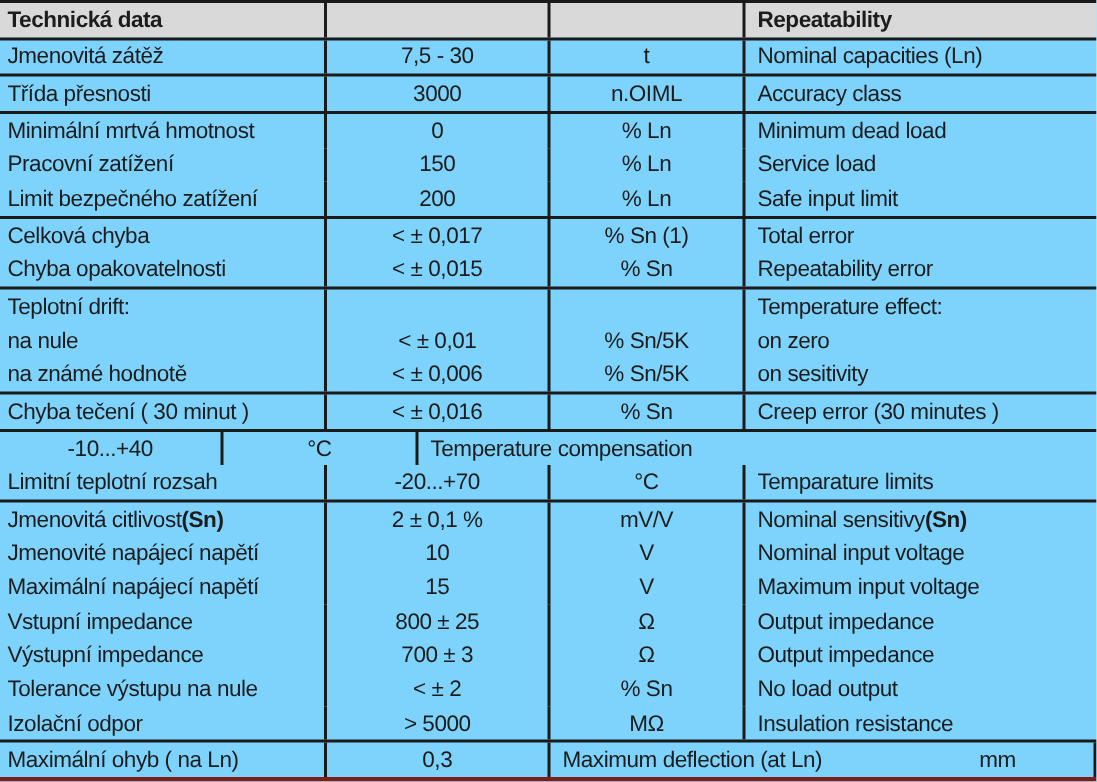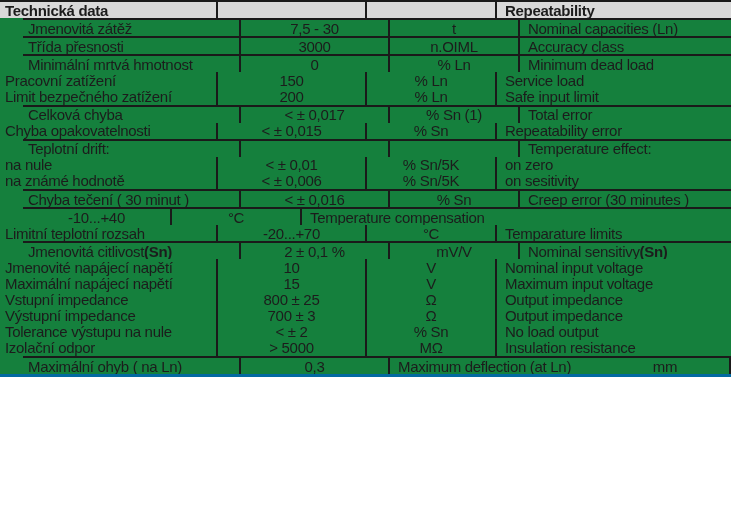--- a/index.html
+++ b/index.html
@@ -1,31 +1,31 @@
 <!DOCTYPE html>
 <html><head>
 <meta charset="utf-8">
 <style>
   html,body { margin:0; padding:0; background:#fff; }
   * { box-sizing: border-box; }
   .spec-table {
     width: 731px;
-    height: 377px;
+    height: 521px;
     border-top: 2px solid #1a1a1a;
-    border-bottom: 3px solid #0369a1;
+    border-bottom: 3px solid #7f1d1d;
     display: flex;
     flex-direction: column;
     font-family: "Liberation Sans", sans-serif;
     font-size: 15px;
     letter-spacing: -0.3px;
     color: #1c1c1c;
-    background: #15803d;
+    background: #7dd3fc;
   }
   .row { display:flex; flex:1 1 0; align-items: stretch; min-height:0; }
-  .row.sep { border-top: 2px solid #1a1a1a; margin-left: 23px; }
+  .row.sep { border-top: 2px solid #1a1a1a; }
   .cell { display:flex; align-items:center; overflow:hidden; white-space:nowrap; }
   .c1 { width: 218px; border-right: 2px solid #1a1a1a; padding-left: 5px; }
   .c2 { width: 149px; border-right: 2px solid #1a1a1a; justify-content:center; }
   .c3 { width: 130px; border-right: 2px solid #1a1a1a; justify-content:center; }
   .c4 { flex: 1 1 auto; padding-left: 8px; }
   .header-row { background: #d9d9d9; font-weight: bold; }
   .bold-part { font-weight: bold; }
 </style>
 </head>
 <body>

